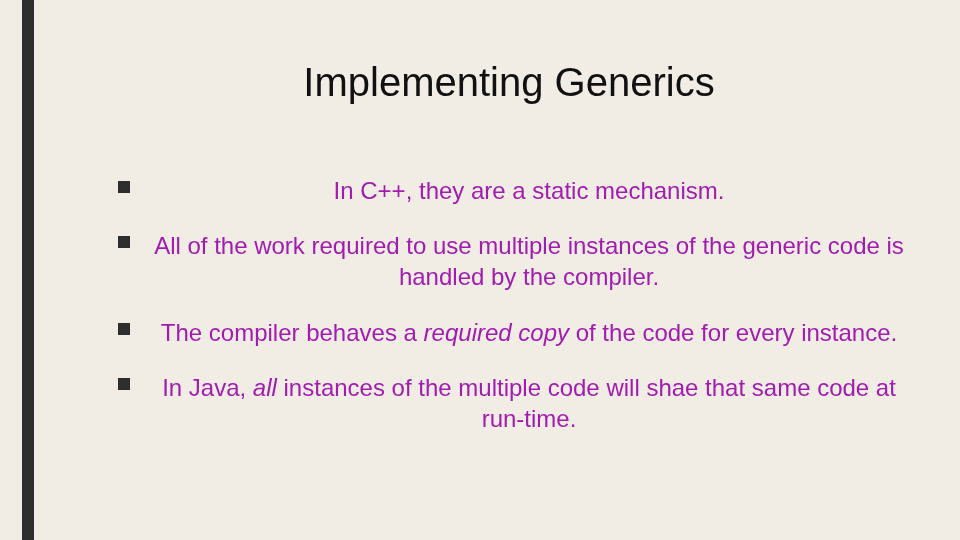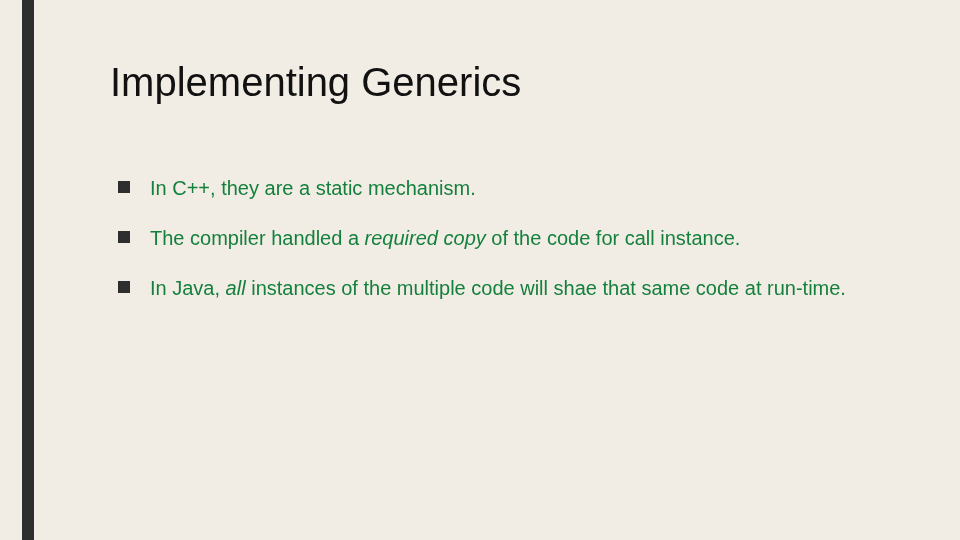--- a/index.html
+++ b/index.html
@@ -24,39 +24,40 @@
     top: 0;
     width: 12px;
     height: 540px;
     background: #2e2e2e;
   }
   .content {
     position: absolute;
     left: 110px;
     top: 60px;
     right: 52px;
+    text-align: center;
   }
   .title {
     font-size: 40px;
     color: #111;
     margin: 0 0 70px 0;
     font-weight: 400;
   }
   ul.bullets {
     list-style: none;
     padding: 0;
     margin: 0;
   }
   ul.bullets li {
     position: relative;
     padding-left: 32px;
     margin-bottom: 24px;
-    font-size: 20px;
+    font-size: 24px;
     line-height: 1.3;
-    color: #15803d;
+    color: #a21caf;
     margin-left: 8px;
   }
   ul.bullets li::before {
     content: "";
     position: absolute;
     left: 0;
     top: 6px;
     width: 12px;
     height: 12px;
     background: #2e2e2e;
@@ -65,21 +66,22 @@
 </style>
 </head>
 <body>
 
 <div class="slide">
   <div class="accent-bar"></div>
   <div class="content">
     <h1 class="title">Implementing Generics</h1>
     <ul class="bullets">
       <li><span>In C++, they are a static mechanism.</span></li>
+      <li><span>All of the work required to use multiple instances of the generic code is handled by the compiler.</span></li>
       <li>
-        <span>The compiler handled a </span><span class="italic">required copy</span><span> of the code for call instance.</span>
+        <span>The compiler behaves a </span><span class="italic">required copy</span><span> of the code for every instance.</span>
       </li>
       <li>
         <span>In Java, </span><span class="italic">all</span><span> instances of the multiple code will shae that same code at run-time.</span>
       </li>
     </ul>
   </div>
 </div>
 
 </body></html>

